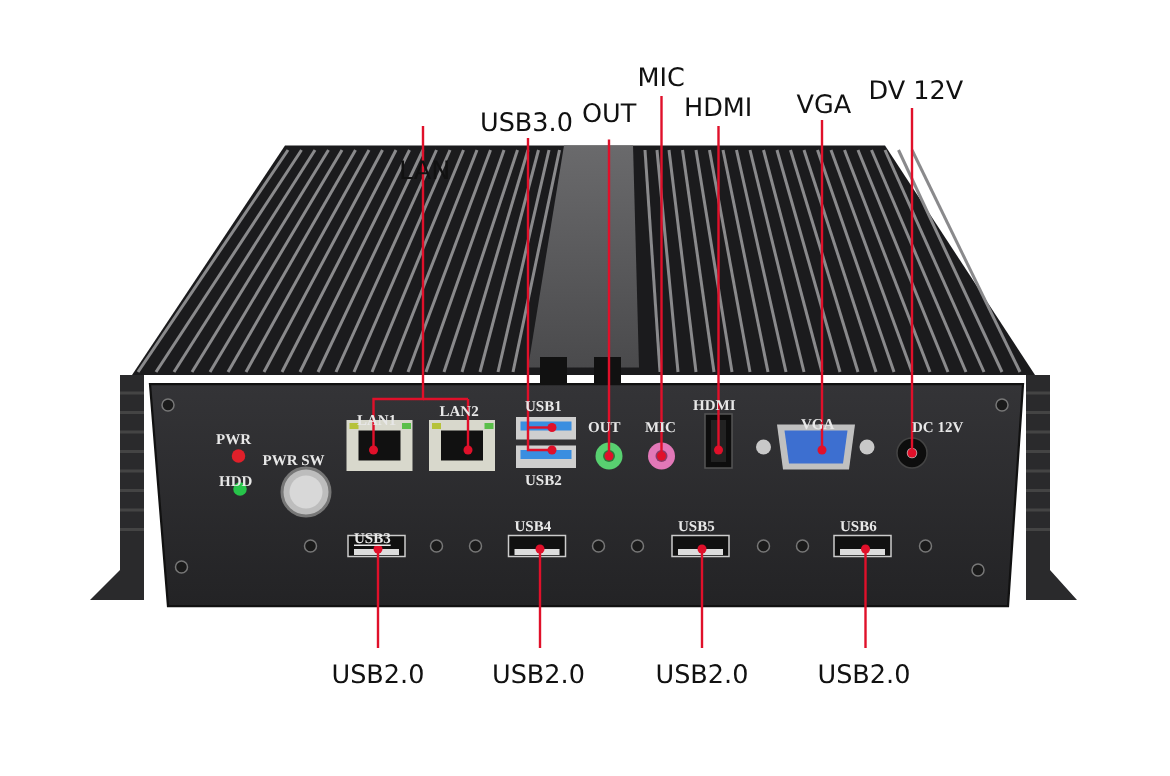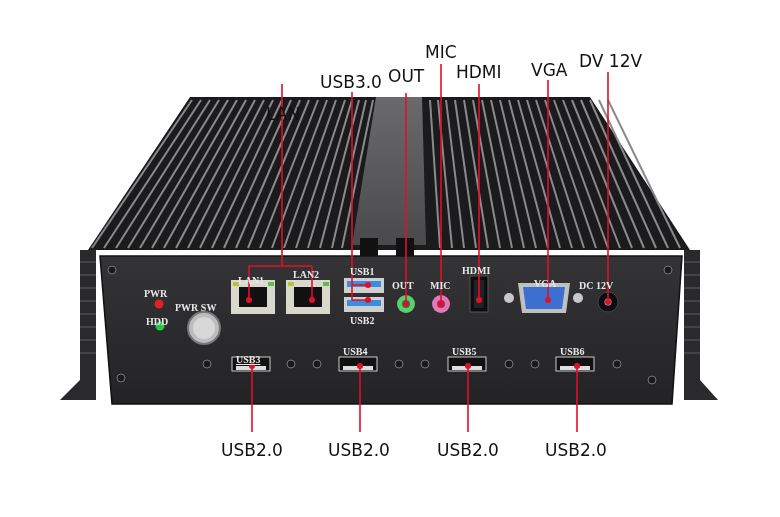--- a/index.html
+++ b/index.html
@@ -239,18 +239,18 @@
 <div class="panel-text" style="left:146px;top:316px;">HDD</div>
 <div class="panel-text" style="left:175px;top:302px;">PWR SW</div>
 <div class="panel-text" style="left:238px;top:275px;">LAN1</div>
 <div class="panel-text" style="left:293px;top:269px;">LAN2</div>
 <div class="panel-text" style="left:350px;top:266px;">USB1</div>
 <div class="panel-text" style="left:350px;top:315px;">USB2</div>
 <div class="panel-text" style="left:392px;top:280px;">OUT</div>
 <div class="panel-text" style="left:430px;top:280px;">MIC</div>
 <div class="panel-text" style="left:462px;top:265px;">HDMI</div>
 <div class="panel-text" style="left:534px;top:278px;">VGA</div>
-<div class="panel-text" style="left:579px;top:280px;text-align:center;">DC 12V</div>
+<div class="panel-text" style="left:608px;top:280px;text-align:center;">DC 12V</div>
 <div class="panel-text" style="left:236px;top:354px;text-decoration:underline;">USB3</div>
 <div class="panel-text" style="left:343px;top:346px;">USB4</div>
 <div class="panel-text" style="left:452px;top:346px;">USB5</div>
 <div class="panel-text" style="left:560px;top:346px;text-align:right;">USB6</div>
 </div>
 
 </body></html>

